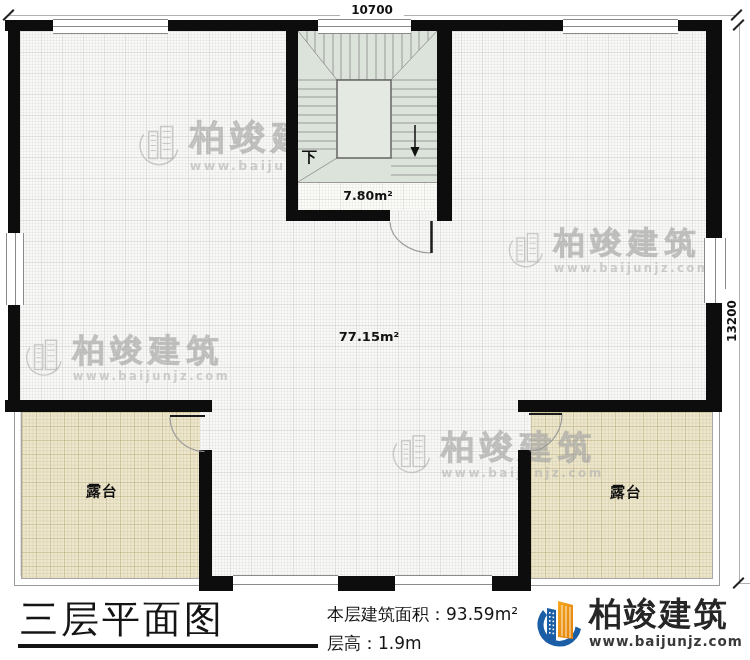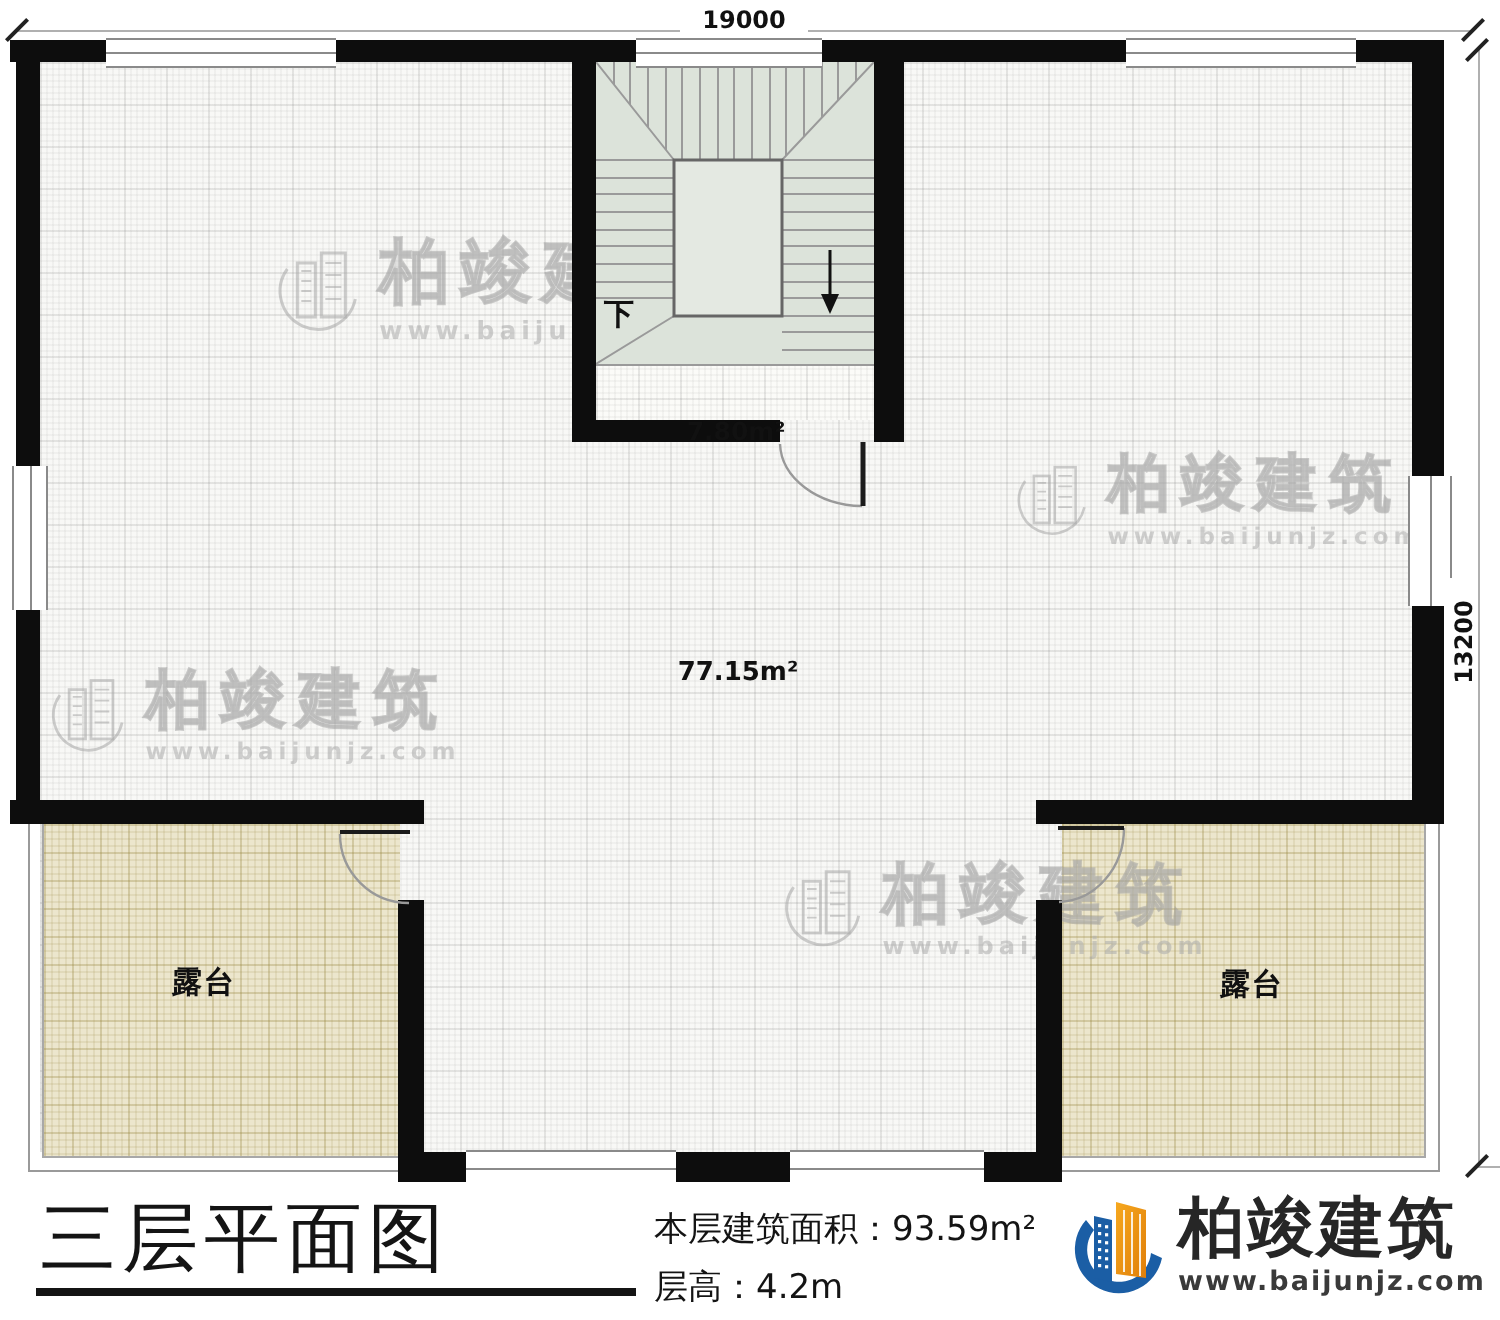--- a/index.html
+++ b/index.html
@@ -199,50 +199,50 @@
     <g fill="none">
       <path d="M170,417 A34.5,34.5 0 0 0 204.5,451.5" stroke="#999" stroke-width="1.2"></path>
       <line x1="170" y1="416" x2="205" y2="416" stroke="#1a1a1a" stroke-width="2"></line>
     </g>
     <g fill="none">
       <path d="M562,414 A33.5,37 0 0 1 529.5,451" stroke="#999" stroke-width="1.2"></path>
       <line x1="529" y1="414" x2="562" y2="414" stroke="#1a1a1a" stroke-width="2"></line>
     </g>
   </svg>
 
-  <div class="abs room-area" style="left:303px;top:188px;width:130px;margin-top:20px;">7.80m²</div>
+  <div class="abs room-area" style="left:303px;top:188px;width:130px;">7.80m²</div>
   <div class="abs room-name small-name" style="left:299px;top:148px;width:22px;">下</div>
 
   <div class="abs room-area" style="left:304px;top:329px;width:130px;font-size:13px;">77.15m²</div>
 
   <div class="abs room-name small-name" style="left:62px;top:482px;width:80px;">露台</div>
   <div class="abs room-name small-name" style="left:586px;top:483px;width:80px;">露台</div>
 
   <div class="abs dimline" style="left:8px;top:15px;width:729px;height:1px;"></div>
   <div class="tick" style="left:1px;top:14px;"></div>
   <div class="tick" style="left:729px;top:14px;"></div>
-  <div class="dimtext" style="left:340px;top:3px;width:64px;">19000</div>
+  <div class="dimtext" style="left:340px;top:3px;width:64px;">10700</div>
 
   <div class="abs dimline" style="left:739px;top:25px;width:1px;height:558px;"></div>
   <div class="tick" style="left:731px;top:24px;"></div>
   <div class="tick" style="left:731px;top:582px;"></div>
   <div class="abs dimline" style="left:739px;top:583px;width:11px;height:1px;"></div>
   <div class="dimtext" style="left:700px;top:314px;width:64px;transform:rotate(-90deg);">13200</div>
 
 </div>
 
 <div class="titlebar">
   <div class="plan-title">三层平面图</div>
   <div class="plan-underline"></div>
 
   <div class="info-line" style="top:12px;">
     <span>本层建筑面积：</span><span>93.59m²</span>
   </div>
   <div class="info-line" style="top:41px;">
-    <span>层高：</span><span>4.2m</span>
+    <span>层高：</span><span>1.9m</span>
   </div>
 
   <svg class="abs" style="left:530px;top:2px;" width="54" height="60" viewBox="0 0 54 60">
     <defs>
       <linearGradient id="og" x1="0" y1="0" x2="1" y2="1">
         <stop offset="0" stop-color="#f6a81f"></stop>
           <stop offset="1" stop-color="#e07f0a"></stop>
       </linearGradient>
     </defs>
     <path d="M13,17 A22,22 0 1 0 51,36 L45.5,33.5 A16,16 0 1 1 17,22 Z" fill="#1b5ea5"></path>

